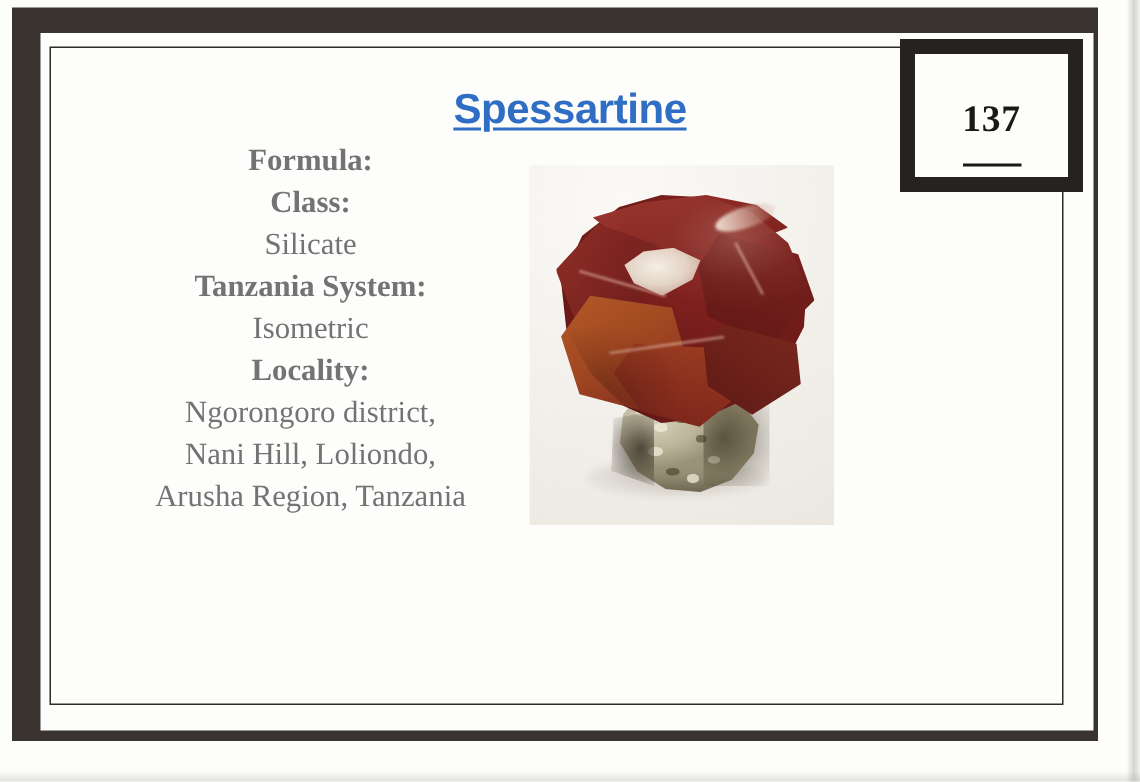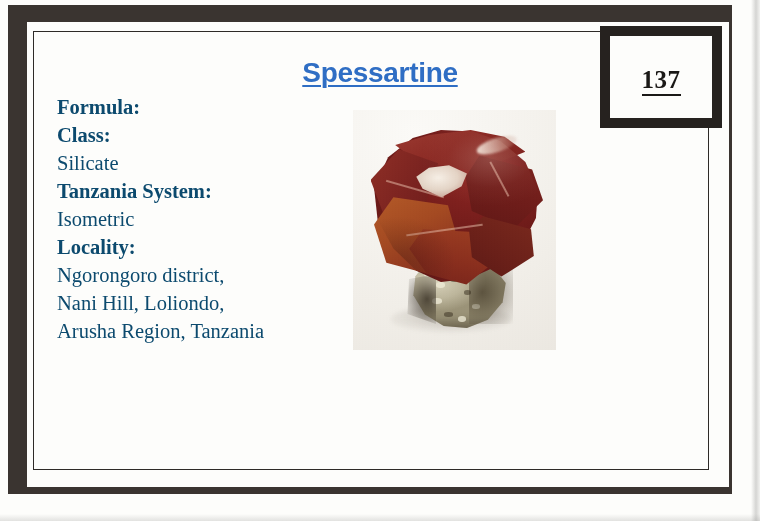--- a/index.html
+++ b/index.html
@@ -107,30 +107,31 @@
     top: 30px;
     text-align: center;
     font-family: "Liberation Serif", serif;
     font-weight: bold;
     font-size: 25px;
     color: #1b1917;
     letter-spacing: 0.5px;
   }
   #number-value .u {
     border-bottom: 2.4px solid #1b1917;
-    padding-bottom: 1px;
+    padding-bottom: 16px;
   }
 
   
   #info {
     position: absolute;
     left: 24px;
     top: 62px;
     width: 300px;
-    color: #0c4a6e;
+    color: #737373;
+    text-align: center;
   }
   .label {
     font-family: "Liberation Serif", serif;
     font-weight: bold;
     font-size: 20.5px;
     line-height: 28px;
     white-space: nowrap;
   }
   .value {
     font-family: "Liberation Serif", serif;

